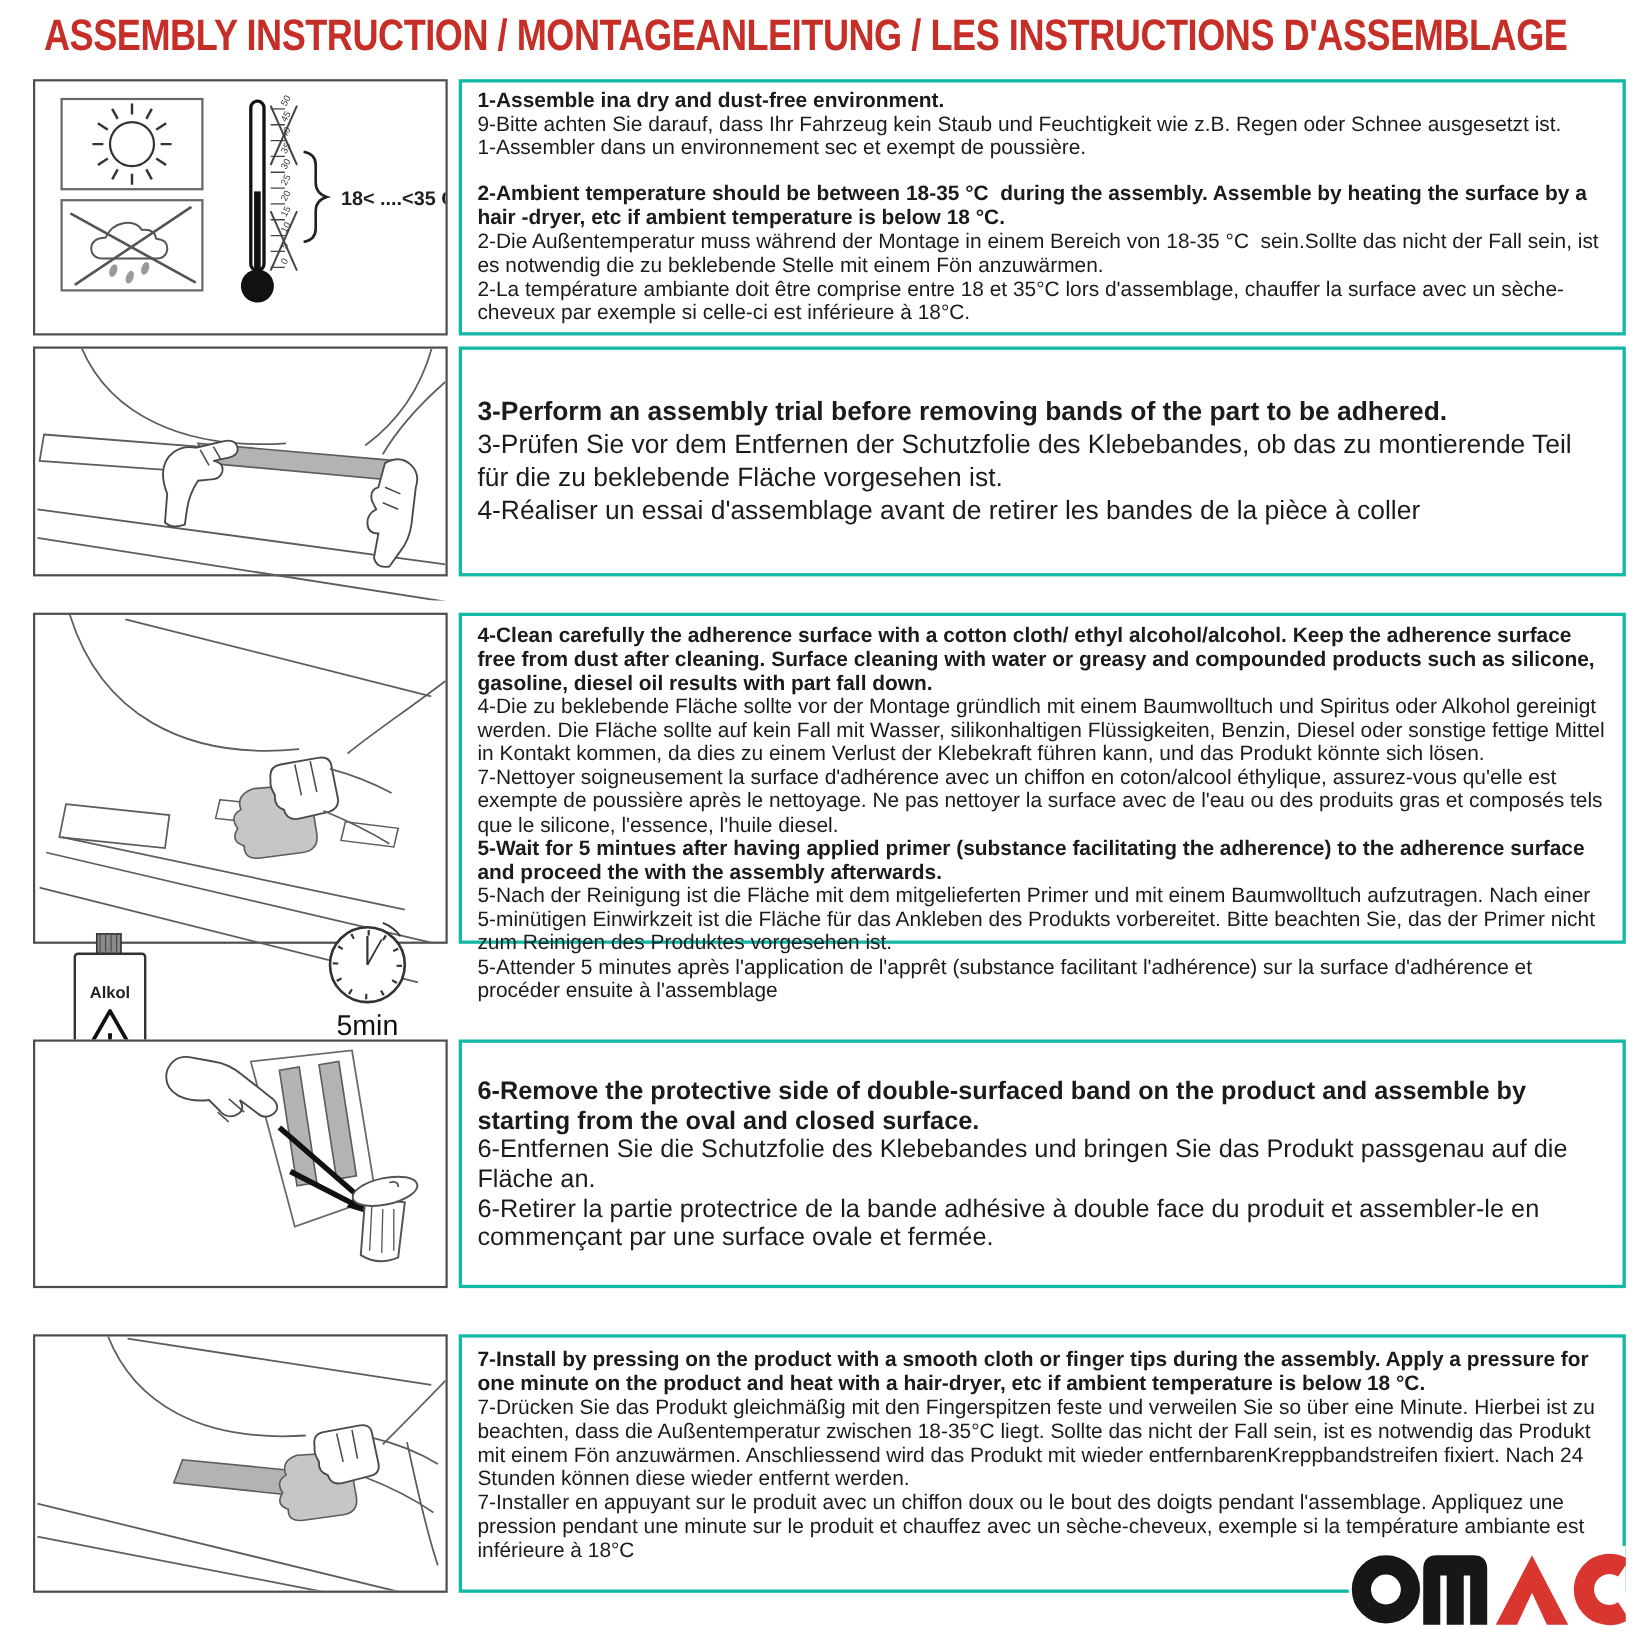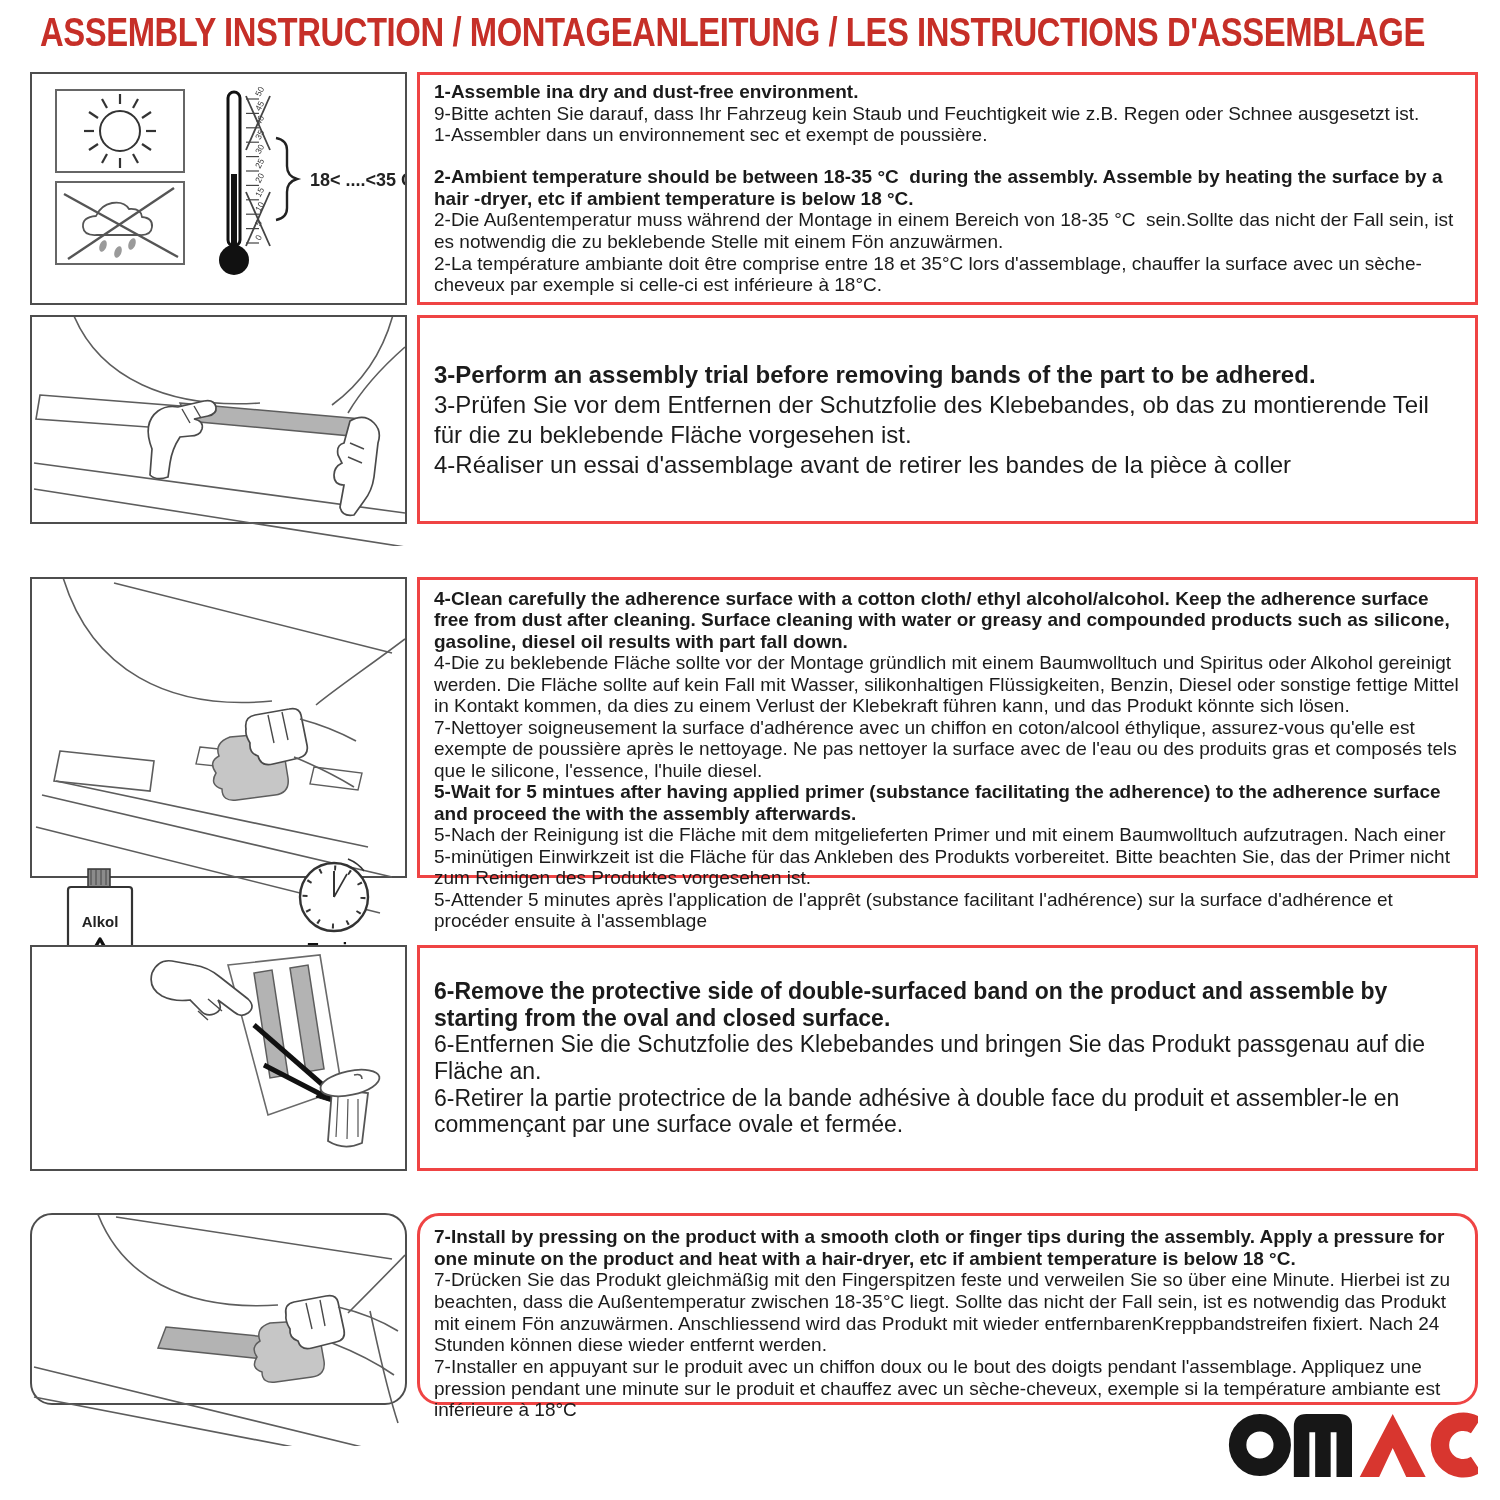--- a/index.html
+++ b/index.html
@@ -1,26 +1,26 @@
 <!DOCTYPE html>
 <html><head>
 <meta charset="utf-8">
 <style>
   html,body{margin:0;padding:0;background:#ffffff;}
   body{width:1500px;height:1500px;position:relative;font-family:"Liberation Sans",sans-serif;color:#1b1b1b;overflow:hidden;}
   .title{position:absolute;left:40px;top:10px;font-size:40px;font-weight:700;letter-spacing:-.5px;
          white-space:nowrap;transform:scaleX(.82);transform-origin:left top;}
   .img-box{position:absolute;left:30px;width:377px;border:2px solid #4d4d4d;background:#fff;box-sizing:border-box;}
-  .text-box{position:absolute;left:417px;width:1061px;border:3px solid #ef4444;background:#fff;box-sizing:border-box;
+  .text-box{position:absolute;left:417px;width:1061px;border:3px solid #14b8a6;background:#fff;box-sizing:border-box;
             padding:6px 14px;display:flex;flex-direction:column;}
   .r1{top:72px;height:233px;}
   .r2{top:315px;height:209px;}
-  .r3{top:577px;height:301px;align-items:center;}
+  .r3{top:557px;height:301px;align-items:center;}
   .r4{top:945px;height:226px;}
-  .r5{top:1213px;height:192px;border-radius:22px;}
+  .r5{top:1213px;height:235px;}
   .para{font-size:19px;line-height:1.14;white-space:pre-wrap;}
   .bold{font-weight:700;}
   .spacer{height:20px;}
   .center{justify-content:center;}
   .lg .para{font-size:24px;line-height:1.25;}
   .md .para{font-size:23px;line-height:1.16;}
   .r3 .para{line-height:1.13;}
   svg{display:block;}
   .logo{position:absolute;left:1226px;top:1405px;}
   .thin{stroke:#5d5d5d;stroke-width:1.6;fill:none;}

